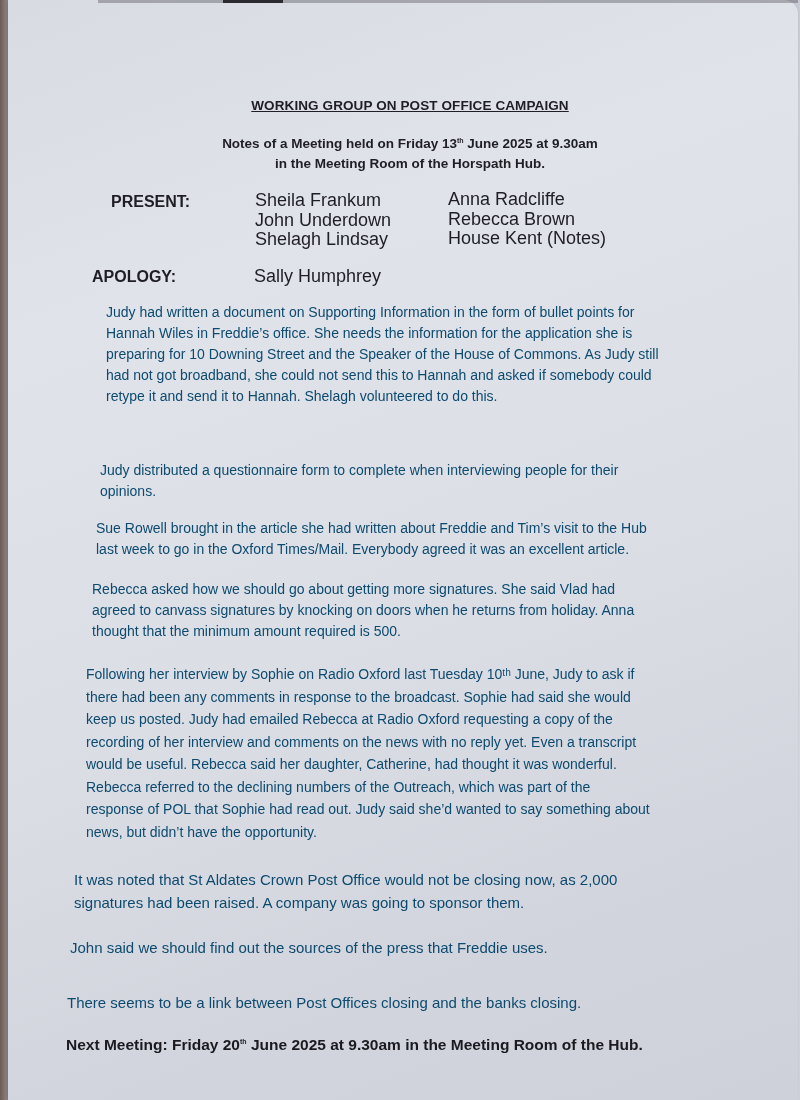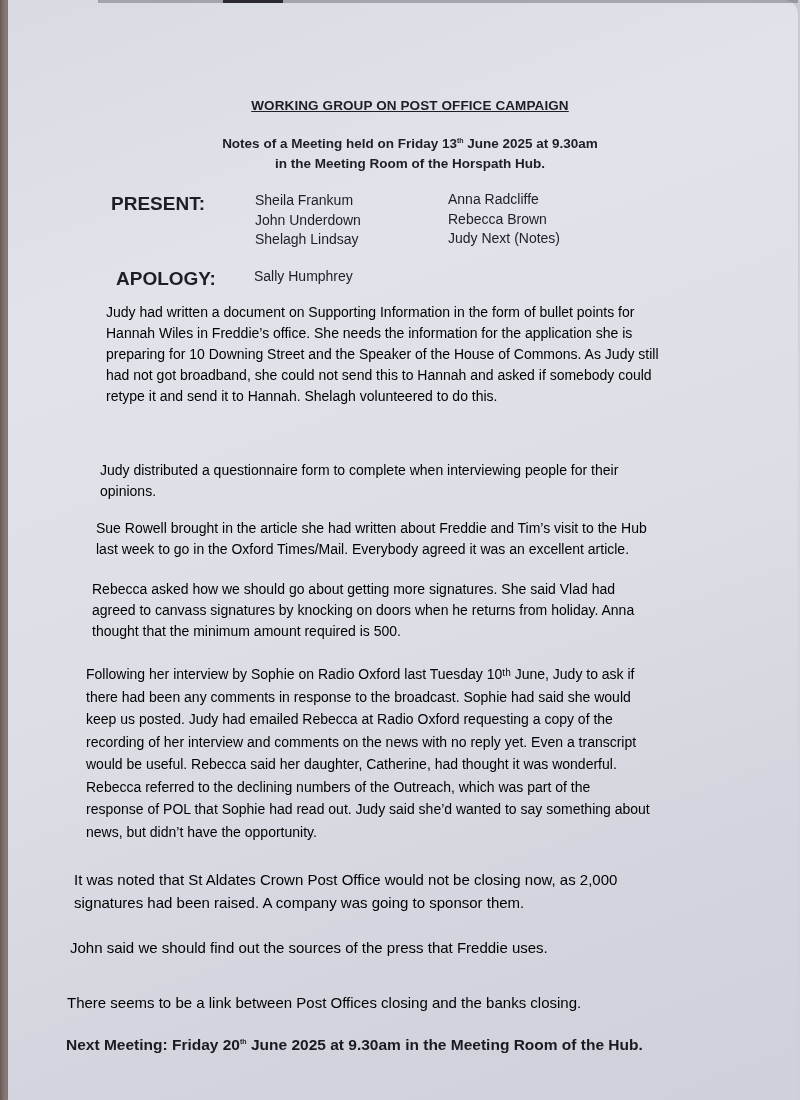--- a/index.html
+++ b/index.html
@@ -75,32 +75,32 @@
       text-align: center;
       font-weight: bold;
       font-size: 13.5px;
       line-height: 20px;
     }
     sup { font-size: 7px; vertical-align: super; line-height: 0; }
 
     .label {
       position: absolute;
       font-weight: bold;
-      font-size: 19px;
+      font-size: 16px;
     }
     .names {
       position: absolute;
-      font-size: 14px;
+      font-size: 18px;
       line-height: 19.5px;
     }
     .para {
       position: absolute;
       font-size: 14px;
       line-height: 21px;
-      color: #000000;
+      color: #0c4a6e;
     }
     .para p { margin: 0; }
     .next {
       position: absolute;
       left: 66px; top: 1036px;
       width: 720px;
       font-weight: bold;
       font-size: 15.5px;
       color: #1a1a20;
     }
@@ -132,24 +132,24 @@
 
   <div class="label" style="left:111px; top:193px;">PRESENT:</div>
   <div class="names" style="left:255px; top:191px;">
     <div>Sheila Frankum</div>
     <div>John Underdown</div>
     <div>Shelagh Lindsay</div>
   </div>
   <div class="names" style="left:448px; top:190px;">
     <div>Anna Radcliffe</div>
     <div>Rebecca Brown</div>
-    <div>Judy Next (Notes)</div>
-  </div>
-
-  <div class="label" style="left:116px; top:268px;text-align:right;">APOLOGY:</div>
+    <div>House Kent (Notes)</div>
+  </div>
+
+  <div class="label" style="left:92px; top:268px;text-align:right;">APOLOGY:</div>
   <div class="names" style="left:254px; top:267px;">Sally Humphrey</div>
 
   <div class="para" style="left:106px; top:302px; width:640px;">
     <p>Judy had written a document on Supporting Information in the form of bullet points for</p>
     <p>Hannah Wiles in Freddie’s office. She needs the information for the application she is</p>
     <p>preparing for 10 Downing Street and the Speaker of the House of Commons. As Judy still</p>
     <p>had not got broadband, she could not send this to Hannah and asked if somebody could</p>
     <p>retype it and send it to Hannah. Shelagh volunteered to do this.</p>
   </div>
 

